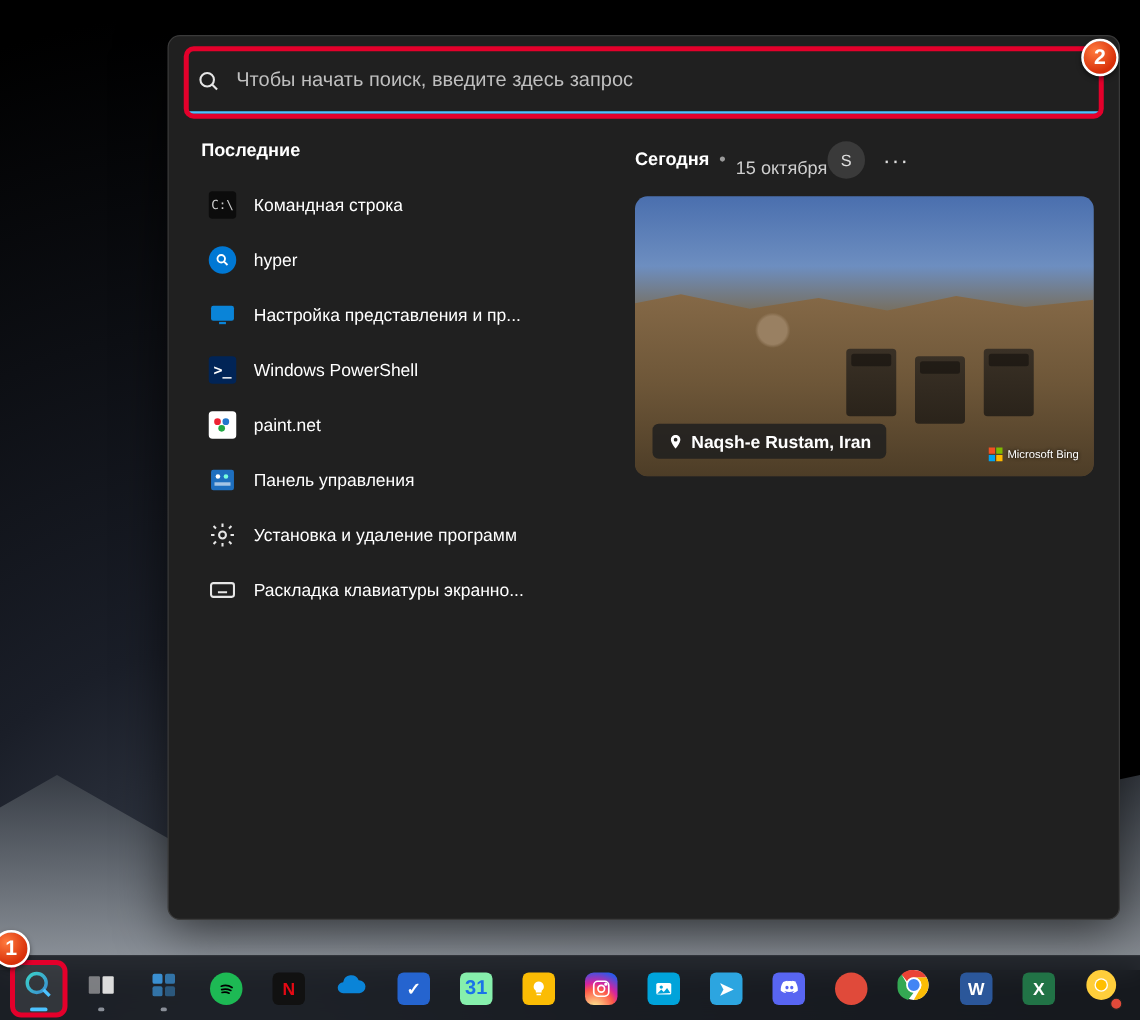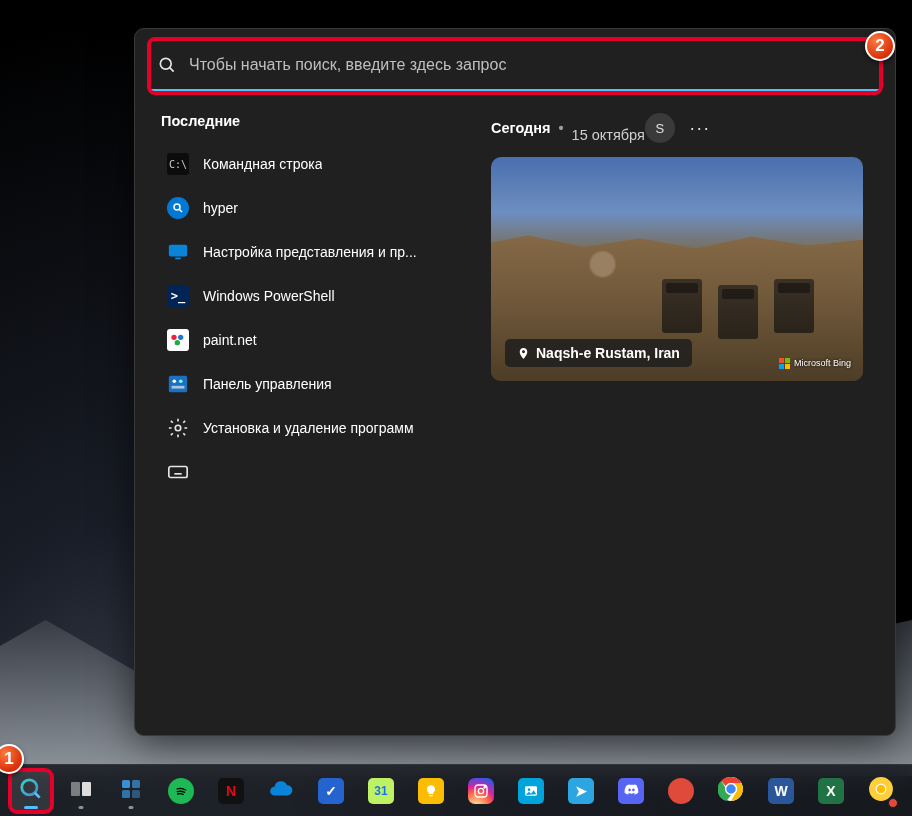--- a/index.html
+++ b/index.html
@@ -62,22 +62,22 @@
     border-radius: 50%;
     background: radial-gradient(circle at 35% 30%, #ff7a3d, #d8300a 70%);
     border: 2px solid #fff;
     color: #fff; font-weight: 700; font-size: 17px;
     display: flex; align-items: center; justify-content: center;
     box-shadow: 0 2px 4px rgba(0,0,0,.5);
     z-index: 10;
   }
   .columns {
     display: flex;
-    padding: 22px 32px 0 26px;
-    gap: 20px;
+    padding: 22px 20px 0 26px;
+    gap: 37px;
   }
   .col-left { width: 310px; }
   .col-right { flex: 1; }
   .sec-title { font-size: 14.5px; font-weight: 600; margin-bottom: 14px; color: #fff; }
   .recent-list { display: flex; flex-direction: column; gap: 2px; }
   .recent-item {
     display: flex; align-items: center; gap: 14px;
     height: 42px; padding: 0 6px;
     border-radius: 5px;
     cursor: default;
@@ -240,20 +240,21 @@
             </div>
             <div class="lbl">Установка и удаление программ</div>
           </div>
           <div class="recent-item">
             <div class="ico">
               <svg width="22" height="22" viewBox="0 0 24 24" fill="none" stroke="#e6e6e6" stroke-width="1.8">
                 <rect x="2" y="6" width="20" height="12" rx="2"></rect>
                 <path d="M6 10h0M10 10h0M14 10h0M18 10h0M8 14h8"></path>
               </svg>
             </div>
+            <div class="lbl">Раскладка клавиатуры экранно...</div>
           </div>
         </div>
     </div>
 
     <div class="col-right">
       <div class="today-head">
         <div class="left">
           <span>Сегодня</span>
           <span class="dot">•</span>
           <span class="date">15 октября</span>
@@ -342,21 +343,21 @@
             <path d="M6 18a4 4 0 010-8 6 6 0 0111.5-1.5A4.5 4.5 0 0118 18H6z"></path>
           </svg></div>
       </div>
       <div class="tb-btn" style="position: relative;">
         <div>
           <div class="tile" style="background: rgb(37, 100, 207);">✓</div>
         </div>
       </div>
       <div class="tb-btn" style="position: relative;">
         <div>
-          <div class="tile" style="background: #bef264; color: rgb(26, 115, 232); font-size: 12px; font-weight: 600;">31</div>
+          <div class="tile" style="background: #86efac; color: rgb(26, 115, 232); font-size: 16px; font-weight: 600;">31</div>
         </div>
       </div>
       <div class="tb-btn" style="position: relative;">
         <div>
           <div class="tile" style="background: rgb(251, 188, 4); color: rgb(255, 255, 255);">
             <svg width="14" height="14" viewBox="0 0 24 24" fill="#fff">
               <path d="M9 21h6v-2H9v2zm3-19a7 7 0 00-4 12.7V17h8v-2.3A7 7 0 0012 2z"></path>
             </svg>
           </div>
         </div>

